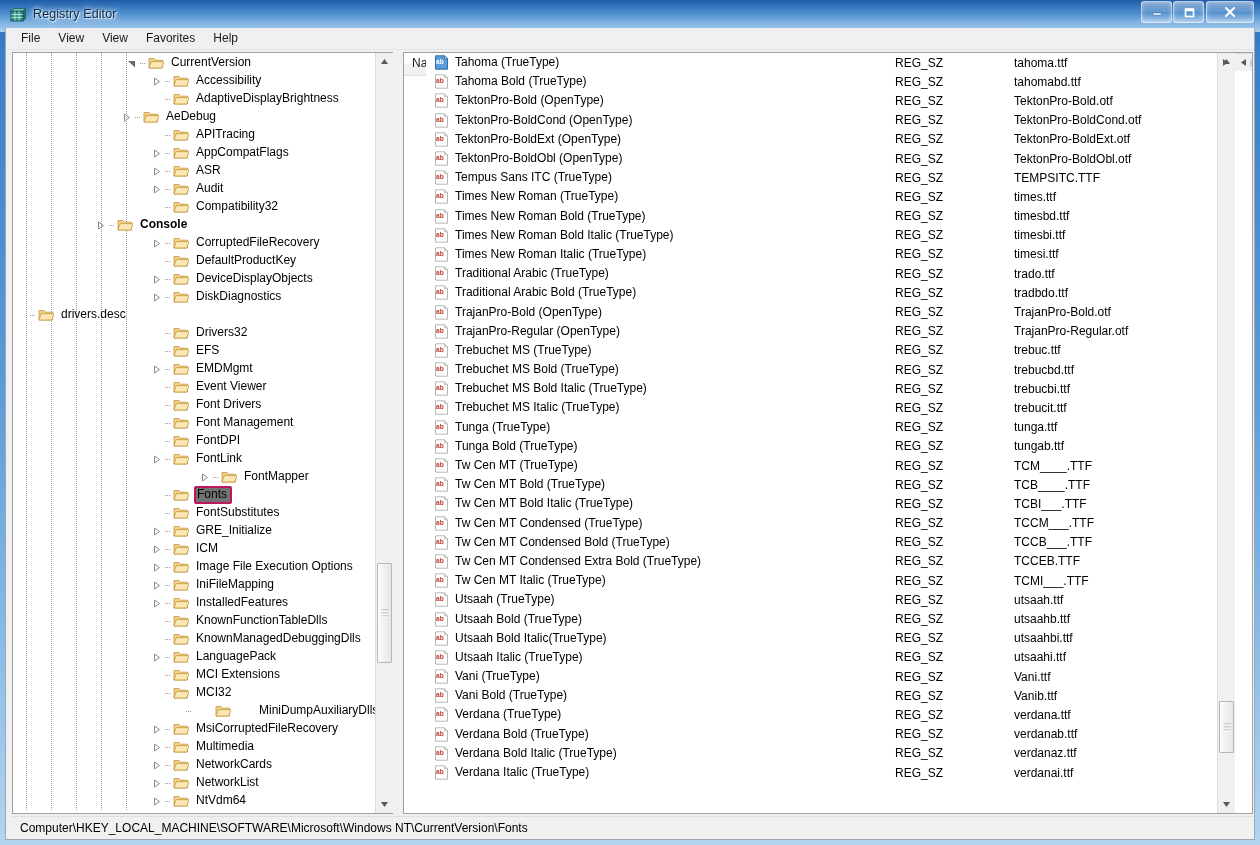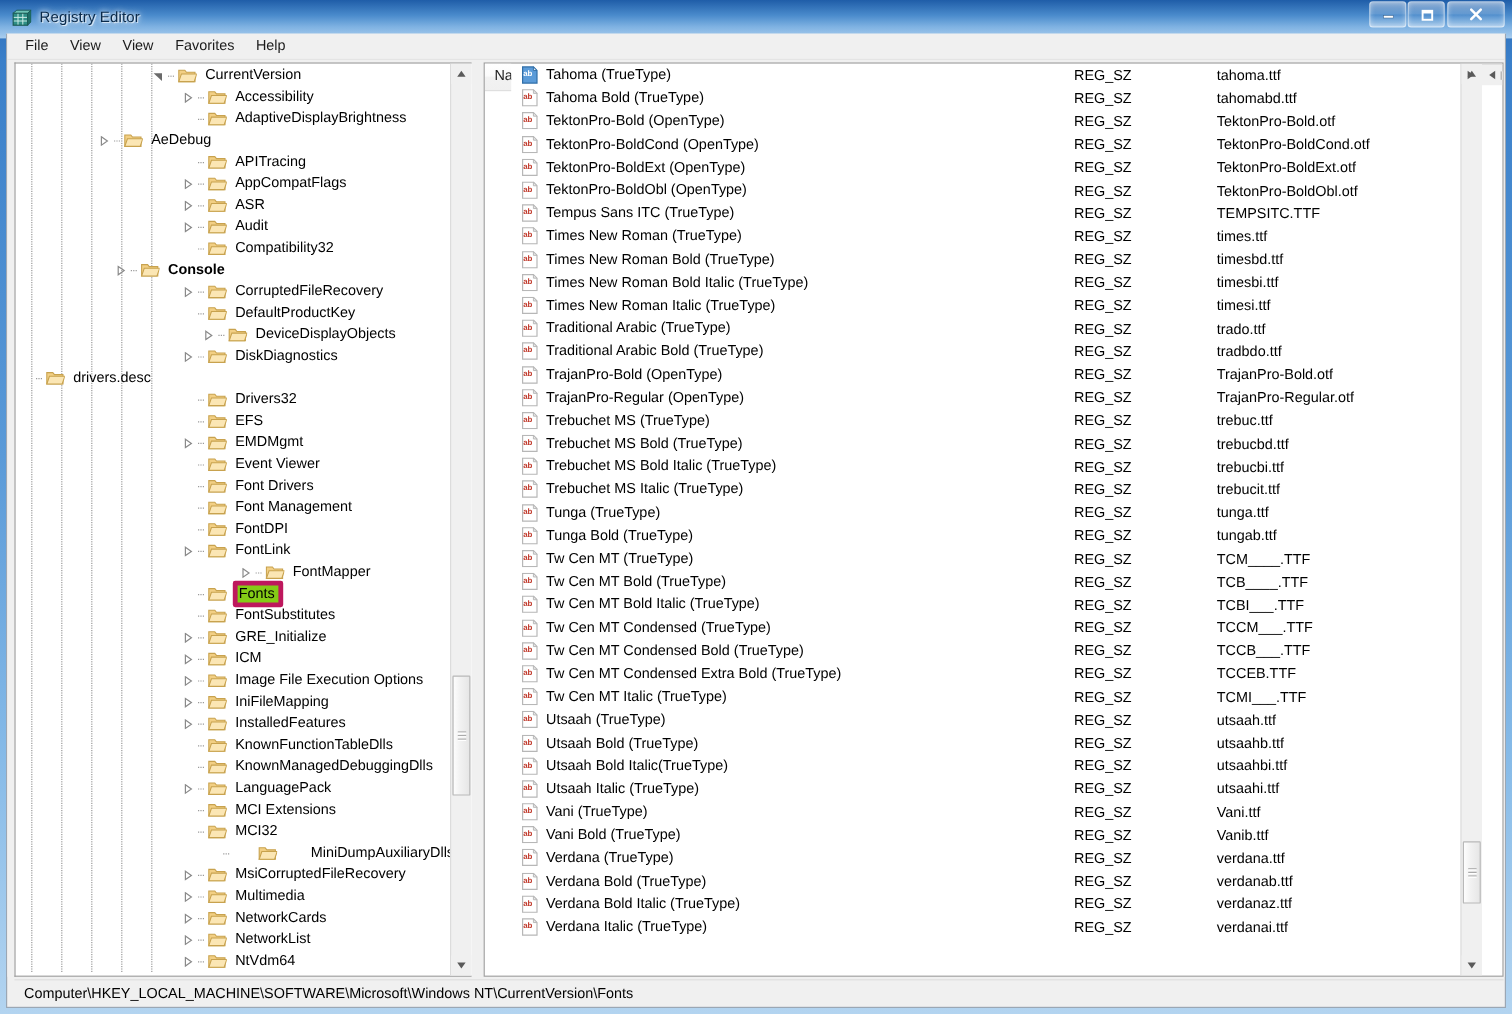--- a/index.html
+++ b/index.html
@@ -185,22 +185,22 @@
     margin-right: 5px;
     position: relative;
   }
   .tlabel {
     font-size: 12px;
     color: #000;
     padding: 1px 4px 2px 2px;
     line-height: 13px;
   }
   .tnode.selected .tlabel {
-    background: #84cc16;
-    border: 4px solid #be185d;
+    background: #737373;
+    border: 2px solid #be185d;
     border-radius: 2px;
     padding: 0px 3px 1px 1px;
   }
   
   .rail {
     position: absolute;
     top: 0; bottom: 0;
     width: 0;
     border-left: 1px dotted #9a9a9a;
     pointer-events: none;
@@ -466,21 +466,21 @@
               </div>
               <div class="tnode" style="padding-left: 135px;">
                 <span class="twisty"></span>
                 <span class="dash"></span>
                 <span class="folder"><svg width="16" height="14" viewBox="0 0 16 14">
                     <path d="M1 2.5 L6 2.5 L7.4 4.2 L14.5 4.2 L14.5 12 L1 12 Z" fill="#f2cf84" stroke="#c8a24e" stroke-width="0.9"></path>
                     <path d="M1 12 L3.2 5.6 L16 5.6 L13.8 12 Z" fill="#fbe6b4" stroke="#c8a24e" stroke-width="0.9"></path>
                   </svg></span>
                 <span class="tlabel">AdaptiveDisplayBrightness</span>
               </div>
-              <div class="tnode" style="padding-left: 65px;">
+              <div class="tnode" style="padding-left: 105px;">
                 <span class="twisty">
                   <svg width="9" height="9" viewBox="0 0 9 9">
                     <path d="M2.5 1 L7.5 4.5 L2.5 8 Z" fill="none" stroke="#8a8a8a" stroke-width="1"></path>
                   </svg>
                 </span>
                 <span class="dash"></span>
                 <span class="folder"><svg width="16" height="14" viewBox="0 0 16 14">
                     <path d="M1 2.5 L6 2.5 L7.4 4.2 L14.5 4.2 L14.5 12 L1 12 Z" fill="#f2cf84" stroke="#c8a24e" stroke-width="0.9"></path>
                     <path d="M1 12 L3.2 5.6 L16 5.6 L13.8 12 Z" fill="#fbe6b4" stroke="#c8a24e" stroke-width="0.9"></path>
                   </svg></span>
@@ -571,21 +571,21 @@
               </div>
               <div class="tnode" style="padding-left: 135px;">
                 <span class="twisty"></span>
                 <span class="dash"></span>
                 <span class="folder"><svg width="16" height="14" viewBox="0 0 16 14">
                     <path d="M1 2.5 L6 2.5 L7.4 4.2 L14.5 4.2 L14.5 12 L1 12 Z" fill="#f2cf84" stroke="#c8a24e" stroke-width="0.9"></path>
                     <path d="M1 12 L3.2 5.6 L16 5.6 L13.8 12 Z" fill="#fbe6b4" stroke="#c8a24e" stroke-width="0.9"></path>
                   </svg></span>
                 <span class="tlabel">DefaultProductKey</span>
               </div>
-              <div class="tnode" style="padding-left: 135px; margin-left: 17px;">
+              <div class="tnode" style="padding-left: 135px;">
                 <span class="twisty">
                   <svg width="9" height="9" viewBox="0 0 9 9">
                     <path d="M2.5 1 L7.5 4.5 L2.5 8 Z" fill="none" stroke="#8a8a8a" stroke-width="1"></path>
                   </svg>
                 </span>
                 <span class="dash"></span>
                 <span class="folder"><svg width="16" height="14" viewBox="0 0 16 14">
                     <path d="M1 2.5 L6 2.5 L7.4 4.2 L14.5 4.2 L14.5 12 L1 12 Z" fill="#f2cf84" stroke="#c8a24e" stroke-width="0.9"></path>
                     <path d="M1 12 L3.2 5.6 L16 5.6 L13.8 12 Z" fill="#fbe6b4" stroke="#c8a24e" stroke-width="0.9"></path>
                   </svg></span>

